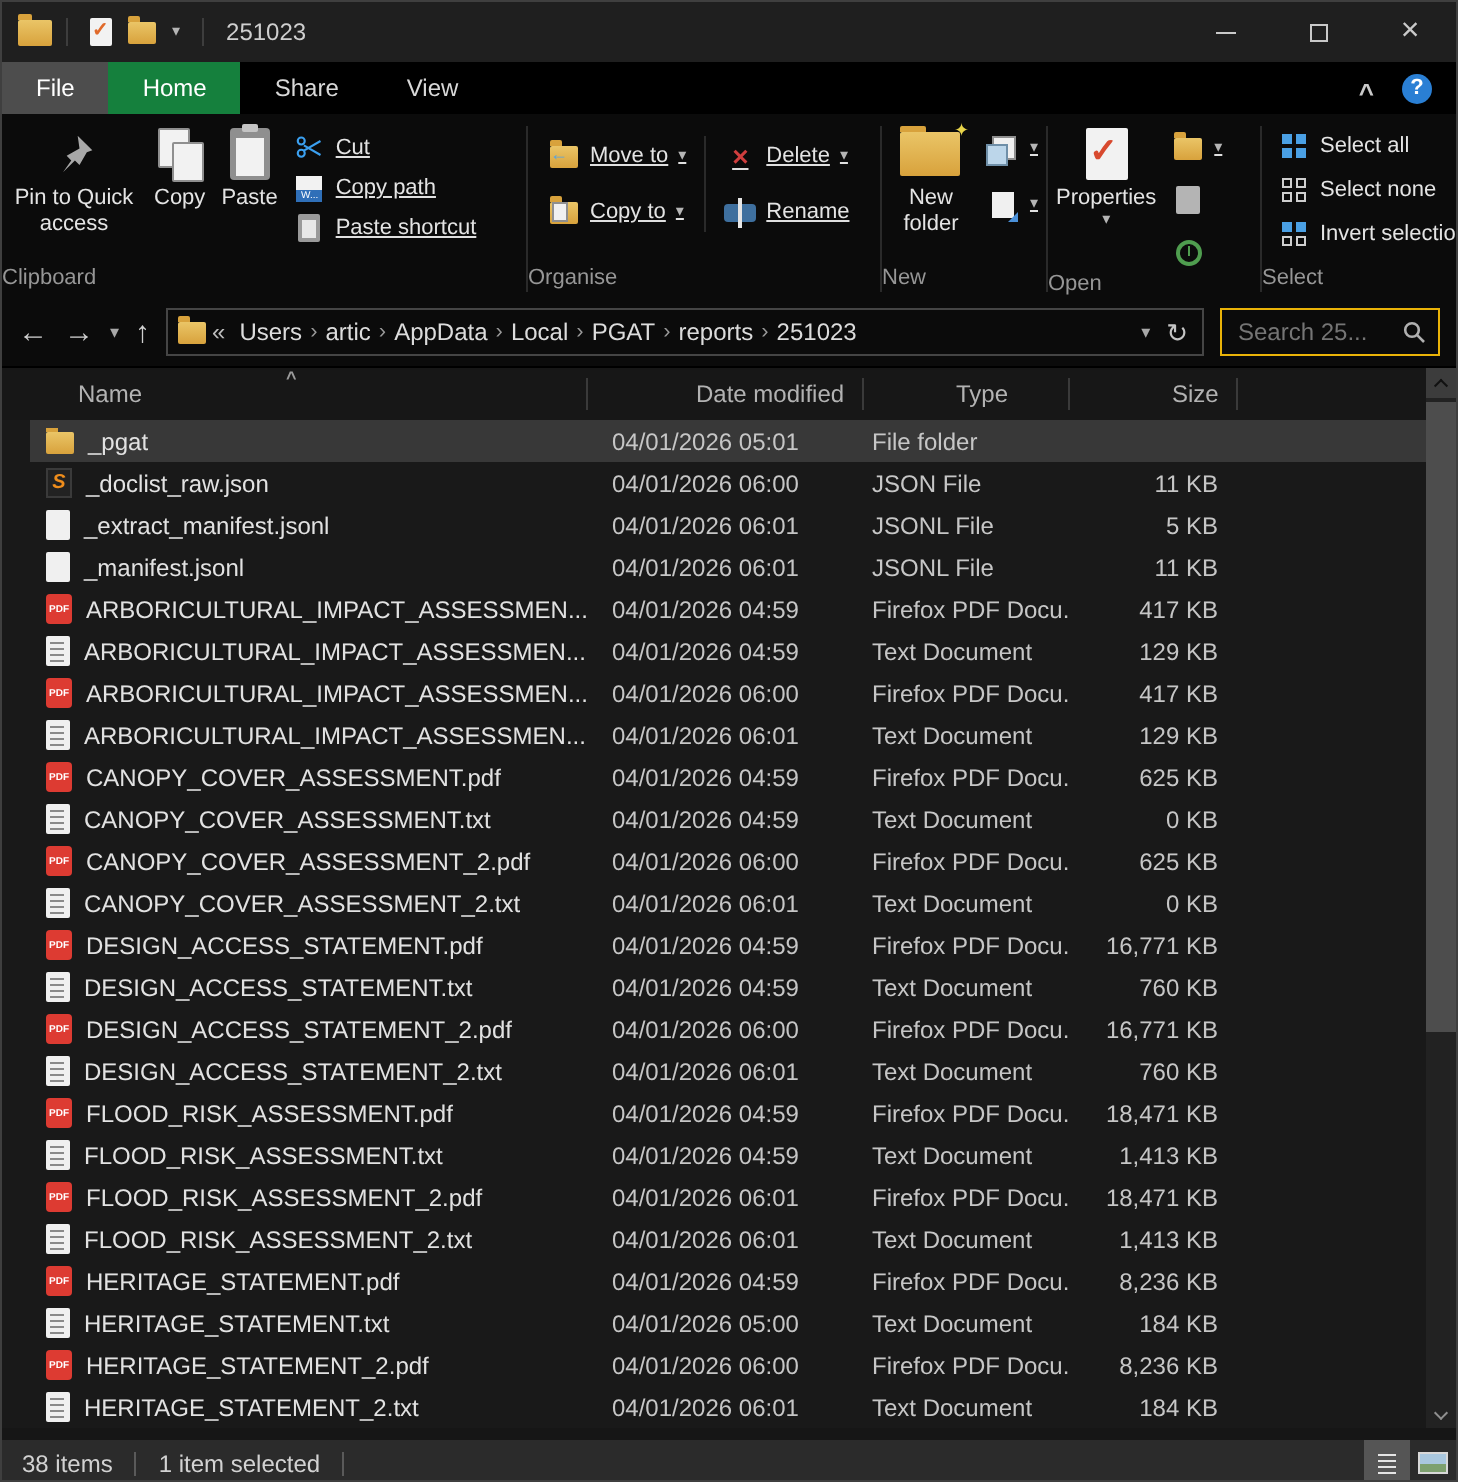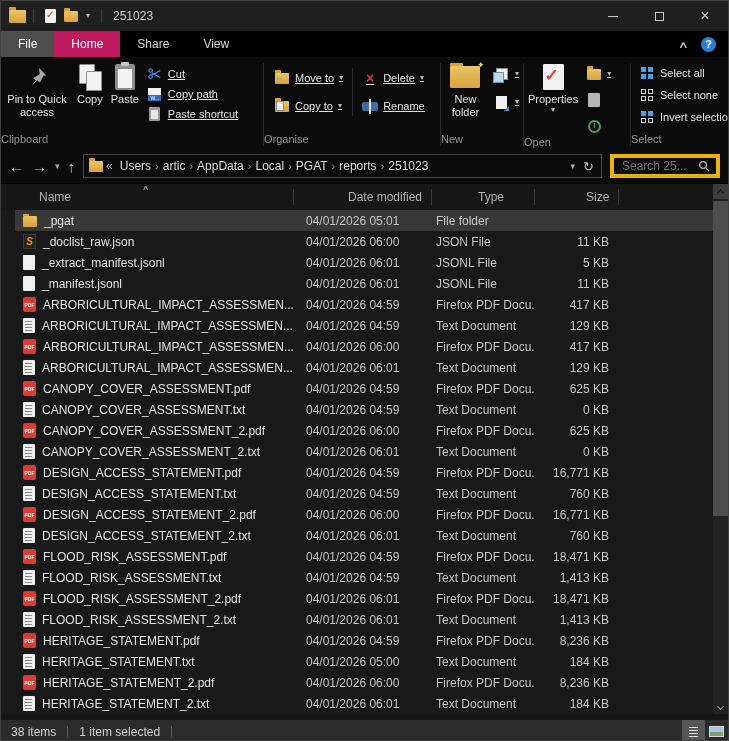--- a/index.html
+++ b/index.html
@@ -25,21 +25,21 @@
   .fold.sm{width:14px;height:11px;}
   .fold.md{width:17px;height:13px;}
   .fold.lg{width:30px;height:22px;}
   .qat-check{width:11px;height:14px;background:#f2f2f2;border-radius:1px;position:relative;}
   .qat-check::after{content:"✓";position:absolute;left:1px;top:0px;color:#e06a2b;font-weight:bold;font-size:10px;}
 
   
   .tabrow{height:26px;background:#000;display:flex;align-items:stretch;flex:none;}
   .tab{padding:0 17px;display:flex;align-items:center;color:#d8d8d8;}
   .tab.file{background:#4d4d4d;color:#fff;}
-  .tab.active{background:#be185d;color:#fff;text-align:right;}
+  .tab.active{background:#15803d;color:#fff;text-align:right;}
   .tabrow-right{margin-left:auto;display:flex;align-items:center;gap:14px;padding-right:12px;}
   .chev-up-txt{color:#c9c9c9;font-size:13px;font-weight:bold;transform:translateY(2px);}
   .help-circle{width:15px;height:15px;border-radius:50%;background:#2a7fd4;color:#fff;font-size:11px;font-weight:bold;
                display:flex;align-items:center;justify-content:center;}
 
   
   .ribbon{height:92px;background:#0b0b0b;display:flex;flex:none;padding-top:3px;}
   .rgroup{display:flex;flex-direction:column;flex:none;}
   .rgroup-body{flex:1;display:flex;align-items:flex-start;}
   .rgroup-label{color:#969696;font-size:11px;height:16px;flex:none;}
@@ -90,21 +90,21 @@
   
   .addrbar{height:34px;background:#0b0b0b;display:flex;align-items:center;flex:none;padding:0 8px;gap:8px;}
   .nav-ic{color:#cfcfcf;font-size:15px;line-height:1;}
   .nav-ic.small{font-size:9px;color:#a8a8a8;}
   .crumb-box{flex:1;height:24px;border:1px solid #454545;display:flex;align-items:center;padding:0 5px;gap:3px;overflow:hidden;}
   .crumb{padding:0 4px;color:#dcdcdc;white-space:nowrap;}
   .crumb-sep{color:#9a9a9a;font-size:11px;}
   .crumb-prefix{color:#bdbdbd;}
   .crumb-right{margin-left:auto;display:flex;align-items:center;gap:8px;padding-right:2px;}
   .refresh-ic{color:#c4c4c4;font-size:13px;}
-  .search-box{width:110px;height:24px;border:4px solid #eab308;display:flex;align-items:center;padding:0 6px;gap:4px;flex:none;}
+  .search-box{width:110px;height:24px;border:1px solid #eab308;display:flex;align-items:center;padding:0 6px;gap:4px;flex:none;}
   .search-box input{flex:1;min-width:0;background:transparent;border:none;outline:none;color:#9a9a9a;
                     font-family:"Liberation Sans",sans-serif;font-size:12px;}
 
   
   .body{flex:1;position:relative;display:flex;flex-direction:column;background:#191919;border-top:1px solid #000;}
   .colhead{height:26px;display:flex;align-items:center;position:relative;color:#b2b2b2;flex:none;background:#171717;}
   .h-name{flex:0 0 305px;padding-left:38px;}
   .h-date{flex:0 0 130px;padding-left:2px;margin-left:40px;}
   .h-type{flex:0 0 98px;padding-left:2px;}
   .h-size{flex:0 0 79px;padding-left:12px;}

